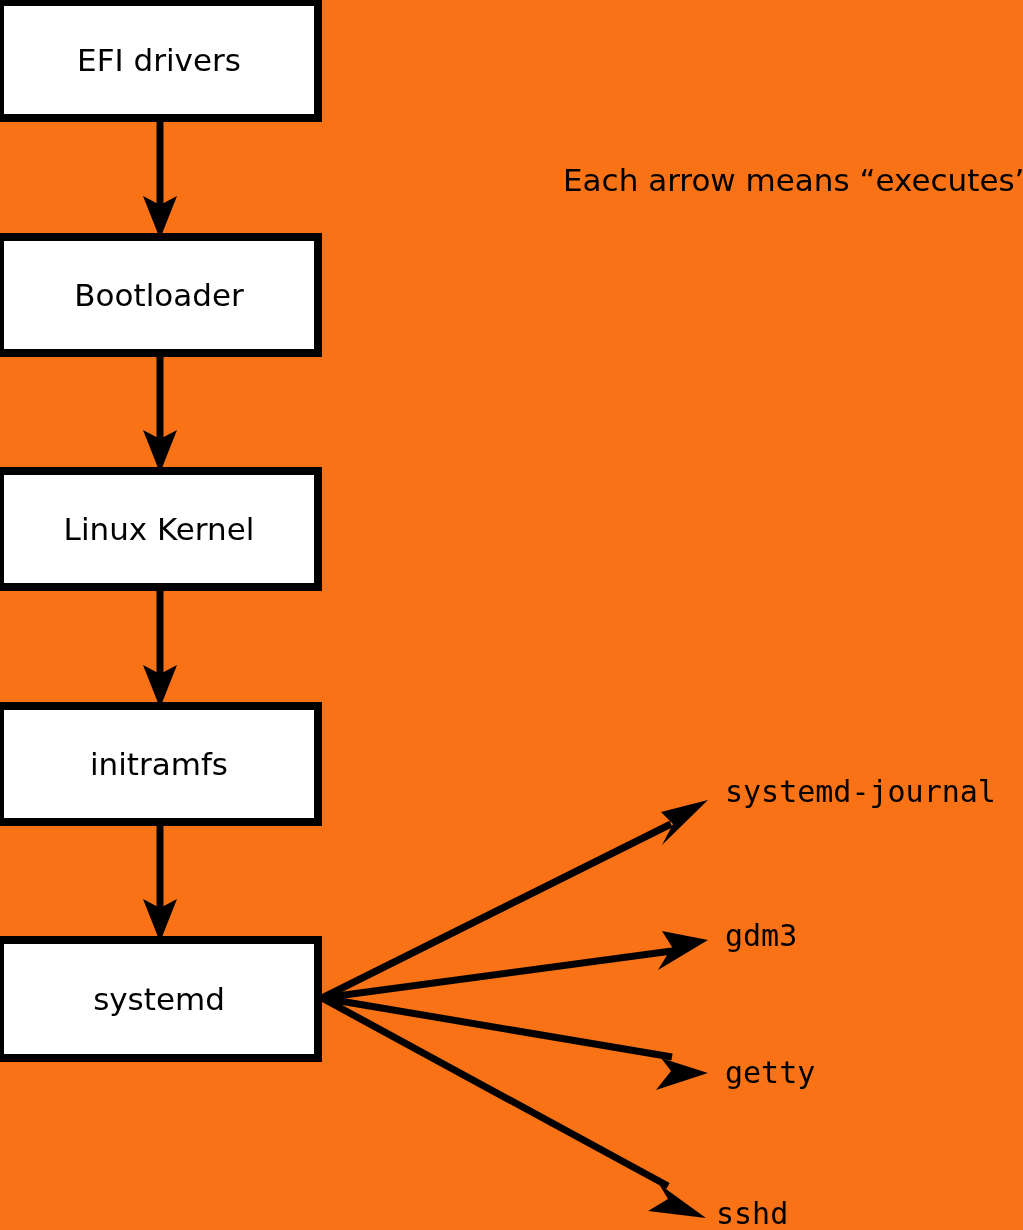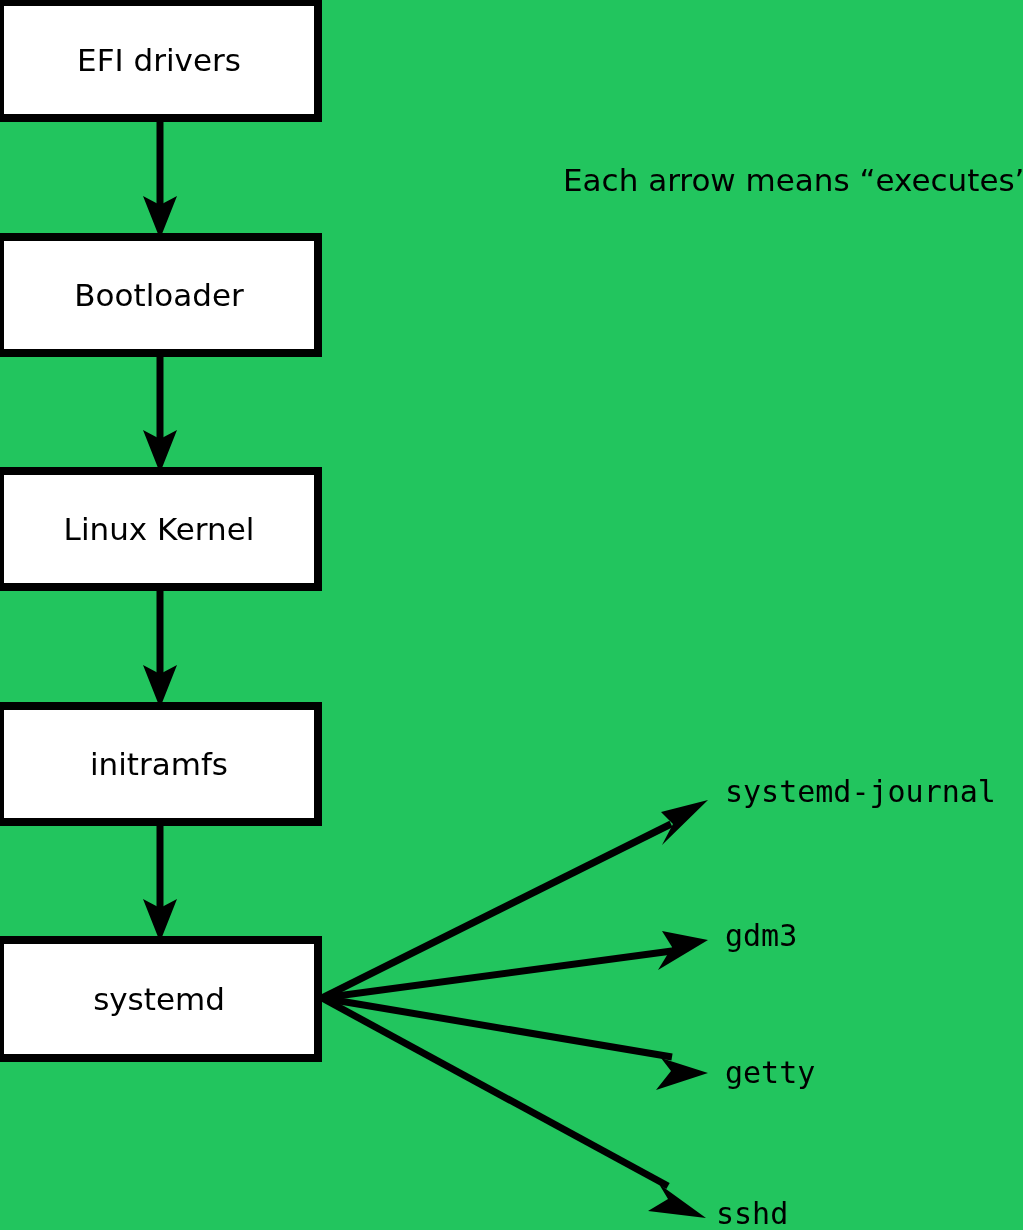--- a/index.html
+++ b/index.html
@@ -4,21 +4,21 @@
 <style>
   html, body {
     margin: 0;
     padding: 0;
     background: #ffffff;
   }
   #canvas {
     position: relative;
     width: 1023px;
     height: 1230px;
-    background: #22c55e;
+    background: #f97316;
     overflow: hidden;
     font-family: "DejaVu Sans", "Liberation Sans", sans-serif;
   }
   #diagram-svg {
     position: absolute;
     left: 0;
     top: 0;
     width: 1023px;
     height: 1230px;
   }

